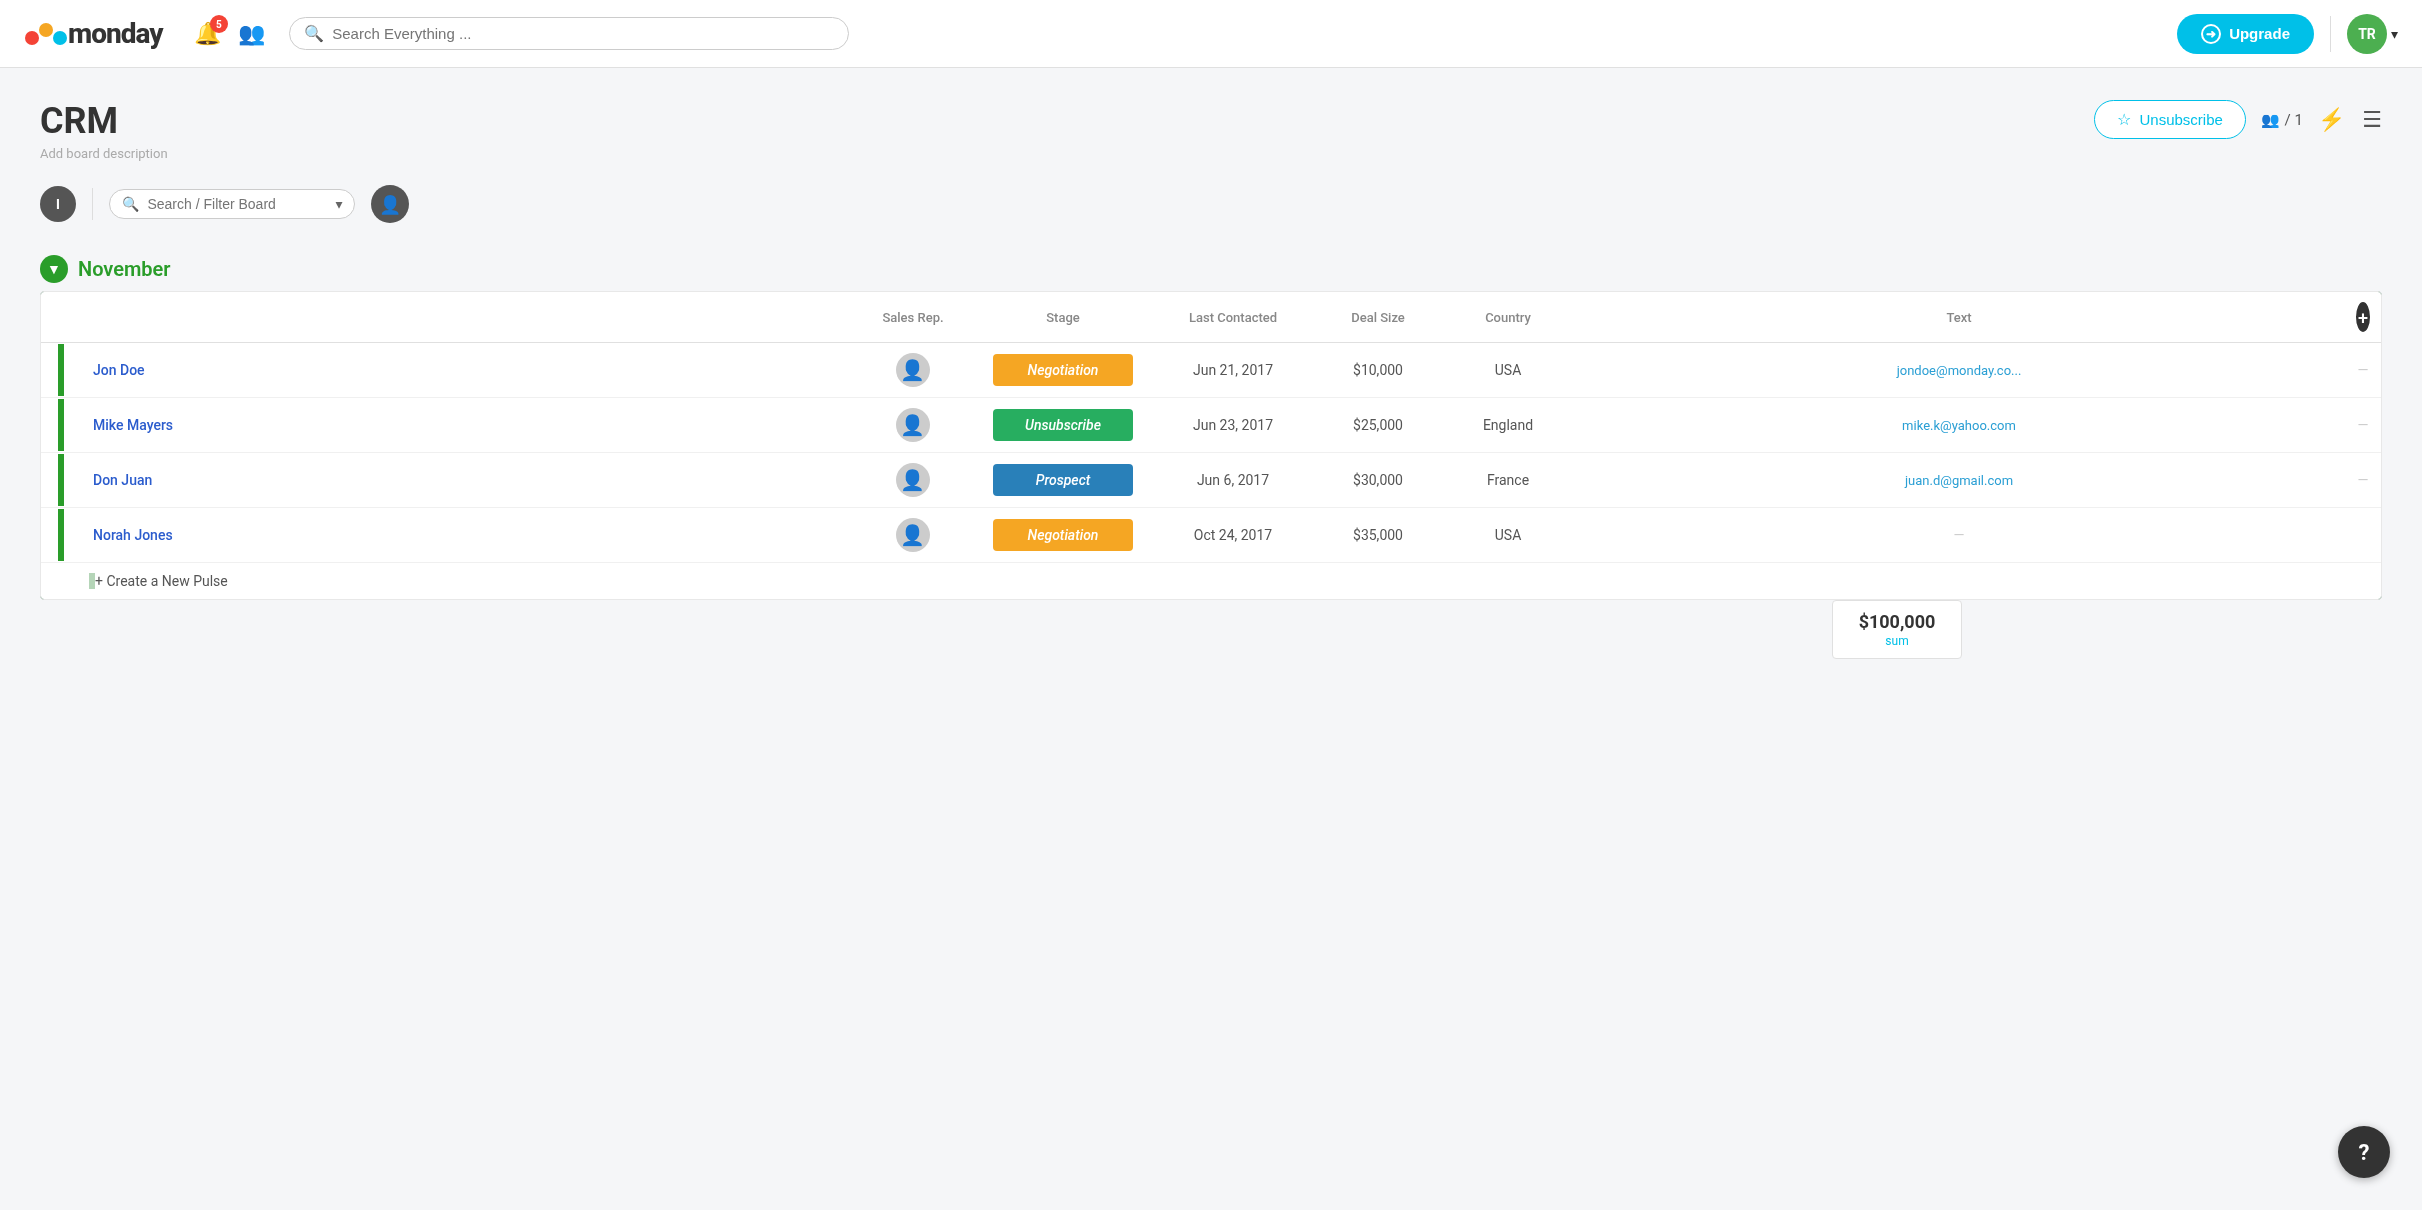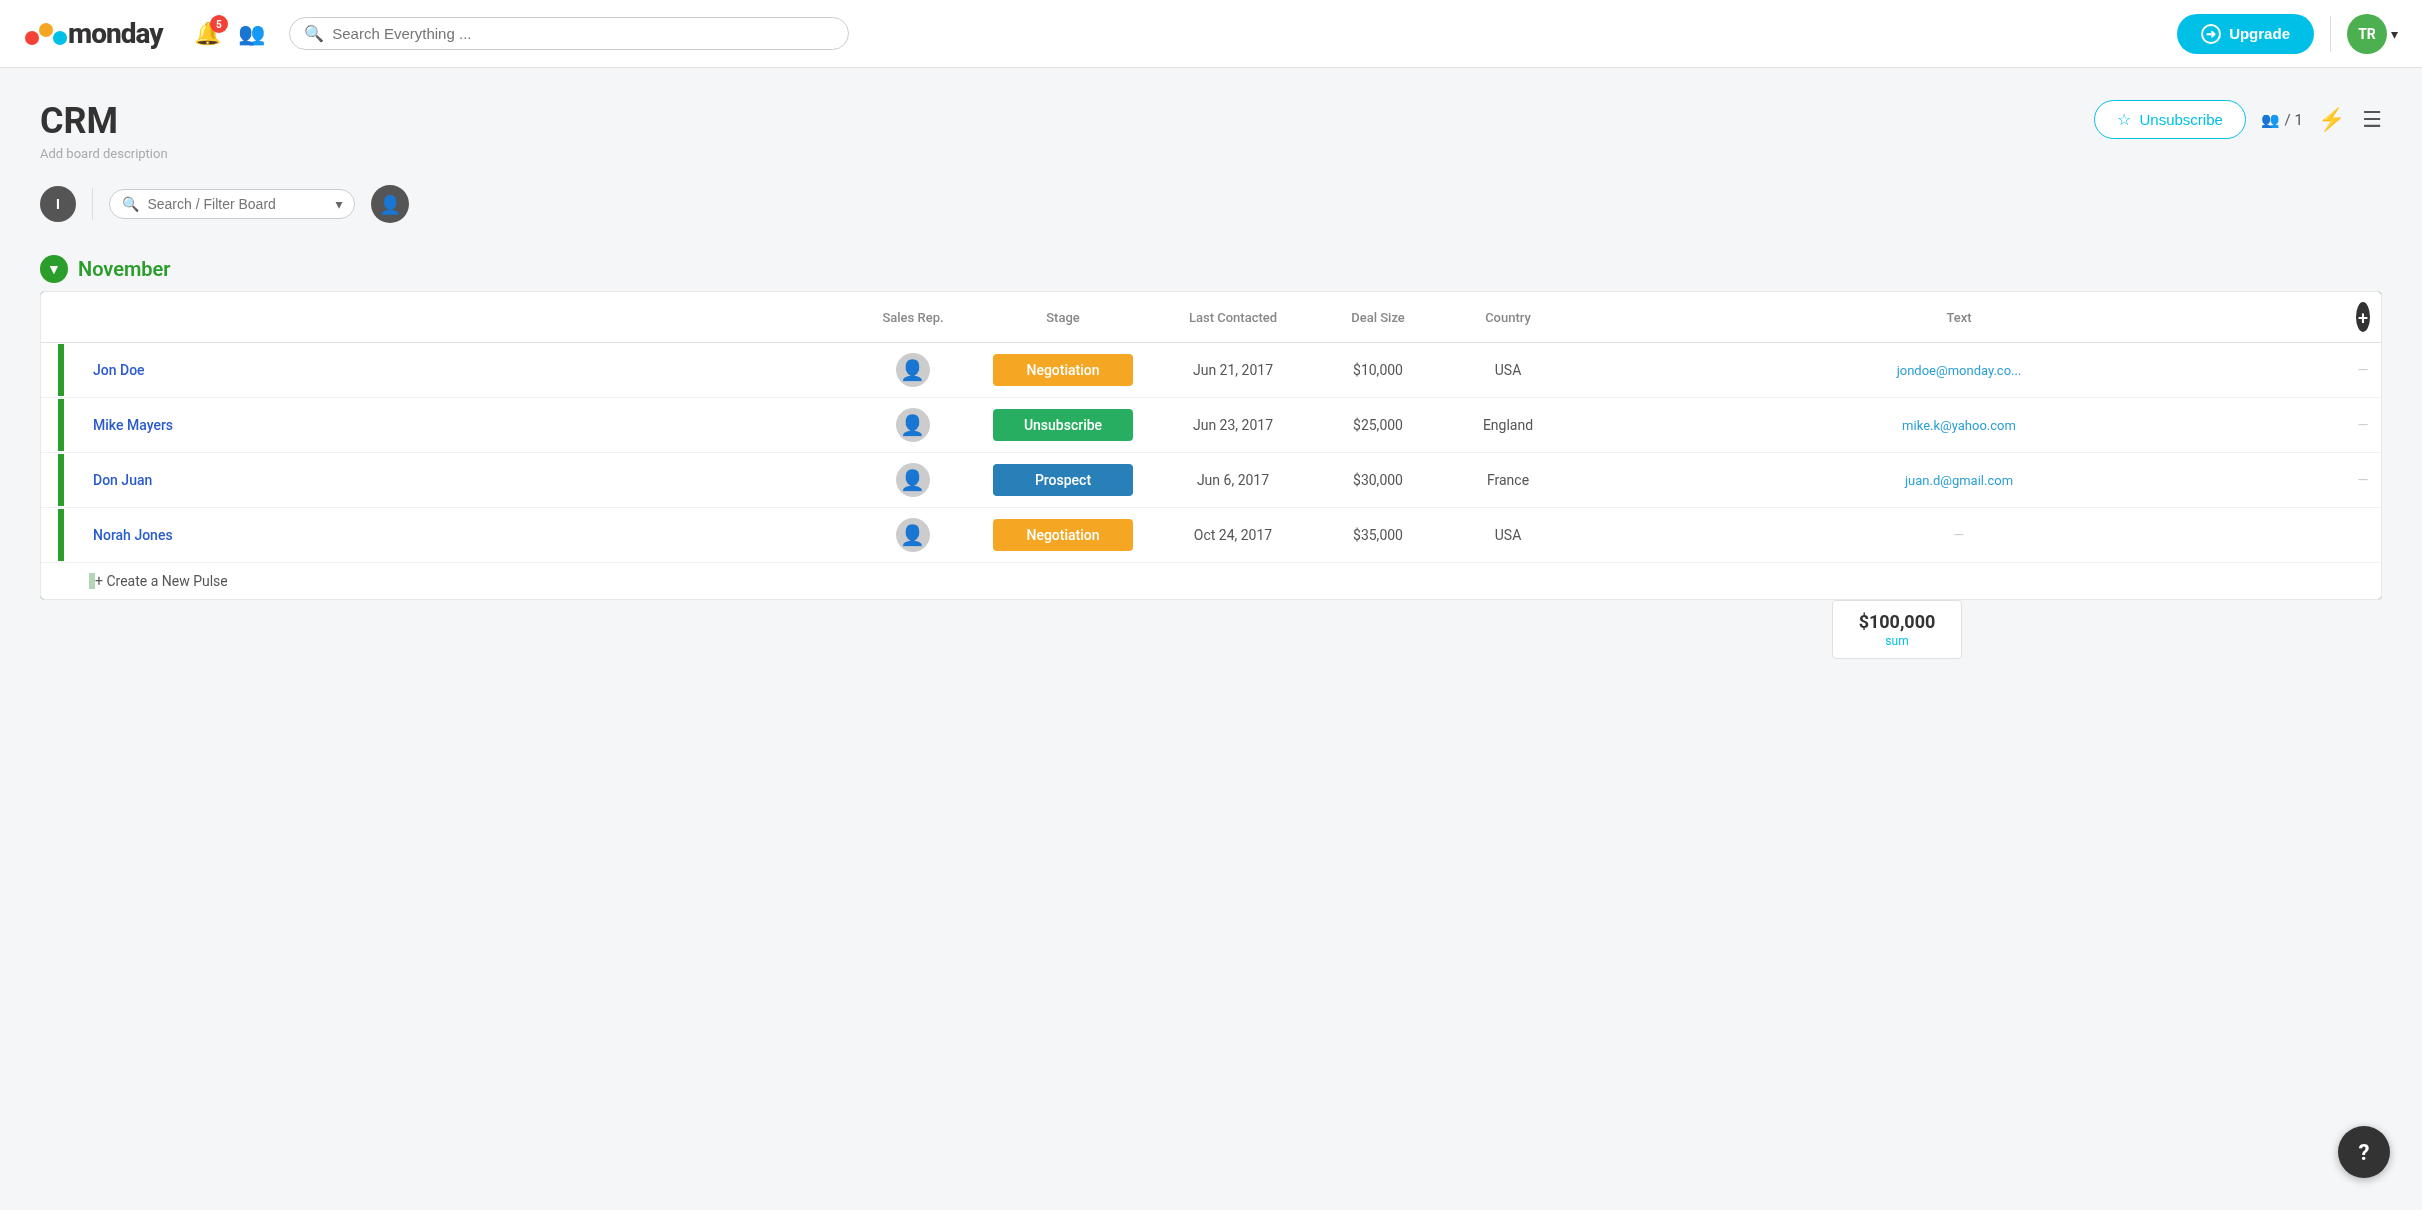--- a/index.html
+++ b/index.html
@@ -333,20 +333,21 @@
       display: block;
     }
     .stage-badge {
       border-radius: 4px;
       padding: 8px 18px;
       color: #fff;
       font-size: 14px;
       font-weight: 500;
       text-align: center;
       min-width: 140px;
+      font-style: italic;
     }
     .negotiation { background: #f5a623; }
     .onboarding { background: #27ae60; }
     .prospect { background: #2980b9; }
     .avatar-cell {
       width: 34px;
       height: 34px;
       border-radius: 50%;
       background: #ccc;
       display: flex;

